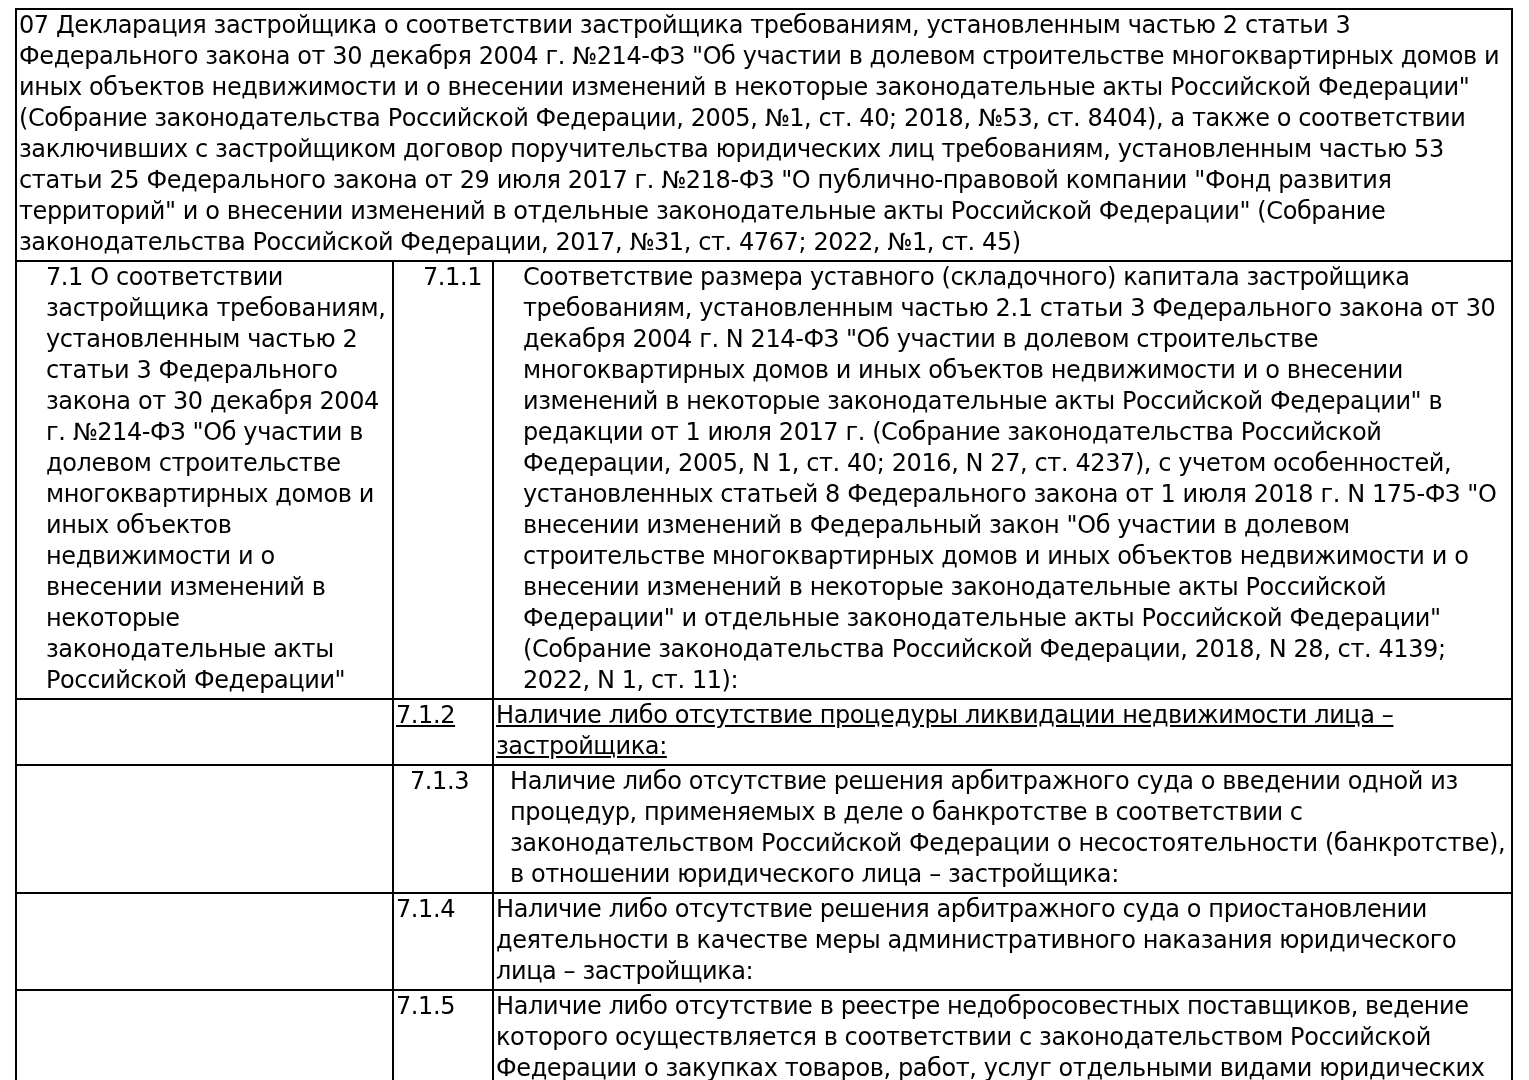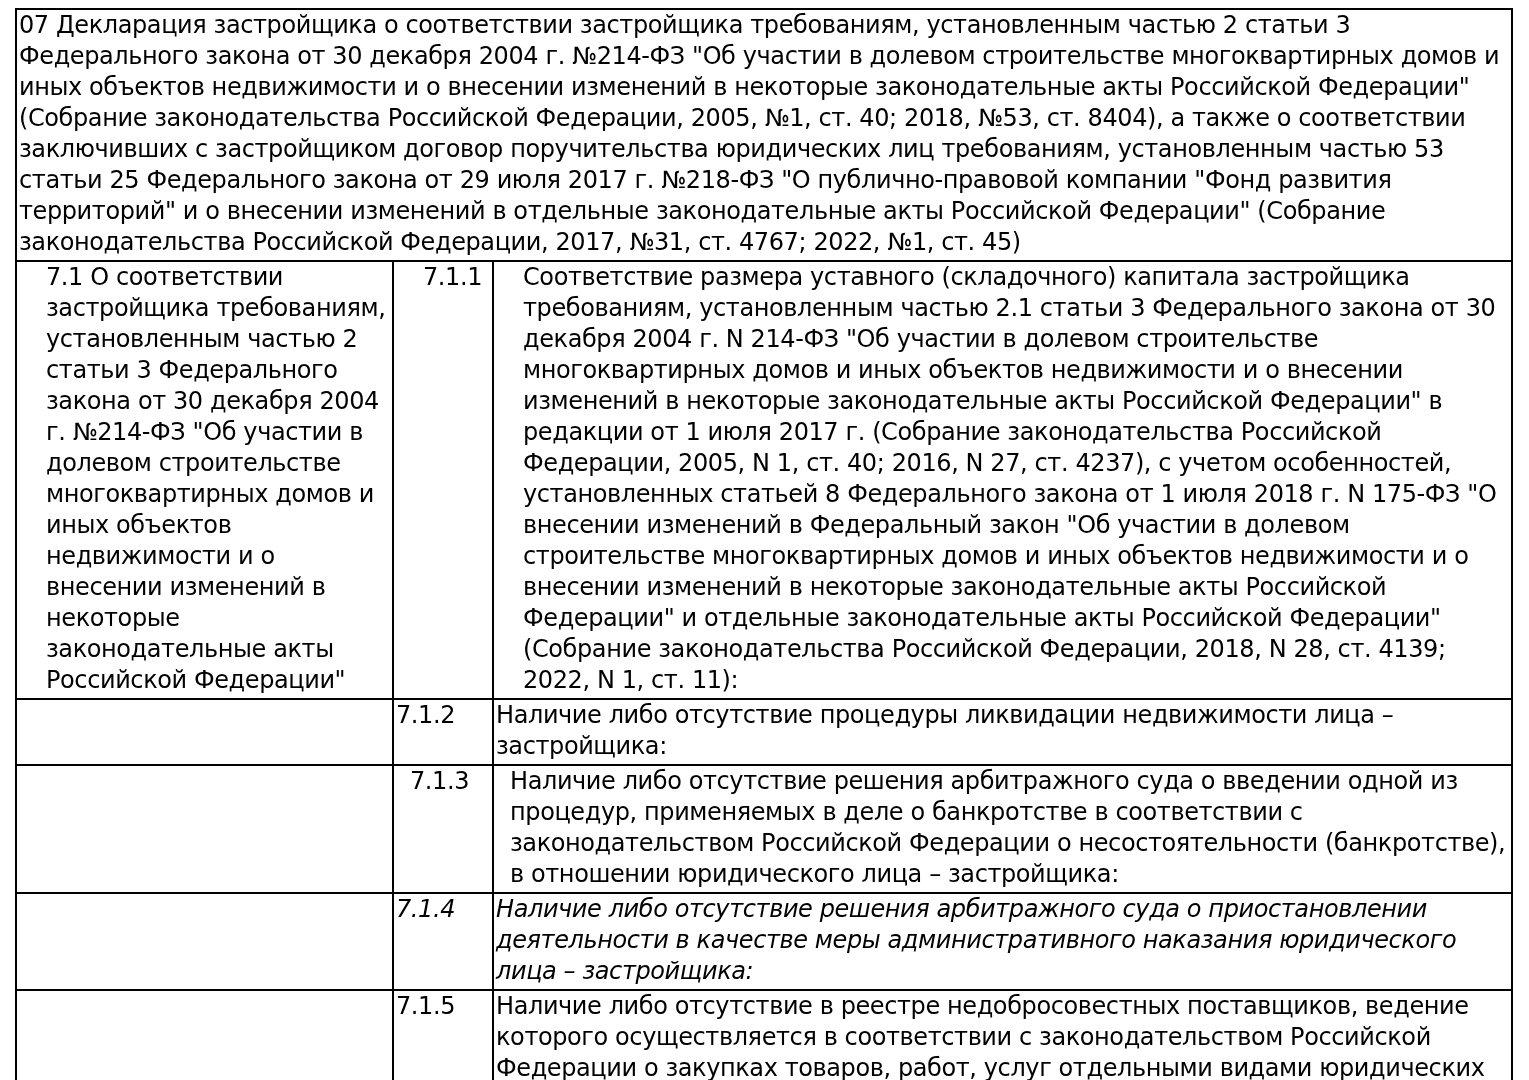--- a/index.html
+++ b/index.html
@@ -37,23 +37,23 @@
     height: 212px;
   }
   td.code-cell {
     vertical-align: middle;
     padding-left: 3px;
   }
   td.section-cell {
     vertical-align: top;
   }
   tr.row-7-1-1 td { height: 334px; padding-left: 29px; }
-  tr.row-7-1-2 td { height: 31px; }
+  tr.row-7-1-2 td { height: 31px; text-decoration: underline; }
   tr.row-7-1-3 td { height: 122px; padding-left: 16px; }
-  tr.row-7-1-4 td { height: 60px; font-style: italic; }
+  tr.row-7-1-4 td { height: 60px; }
   tr.row-7-1-5 td { height: 274px; }
 </style>
 </head>
 <body>
 
 <table class="doc-table">
   <colgroup>
     <col style="width:377px">
     <col style="width:100px">
     <col style="width:1019px">

